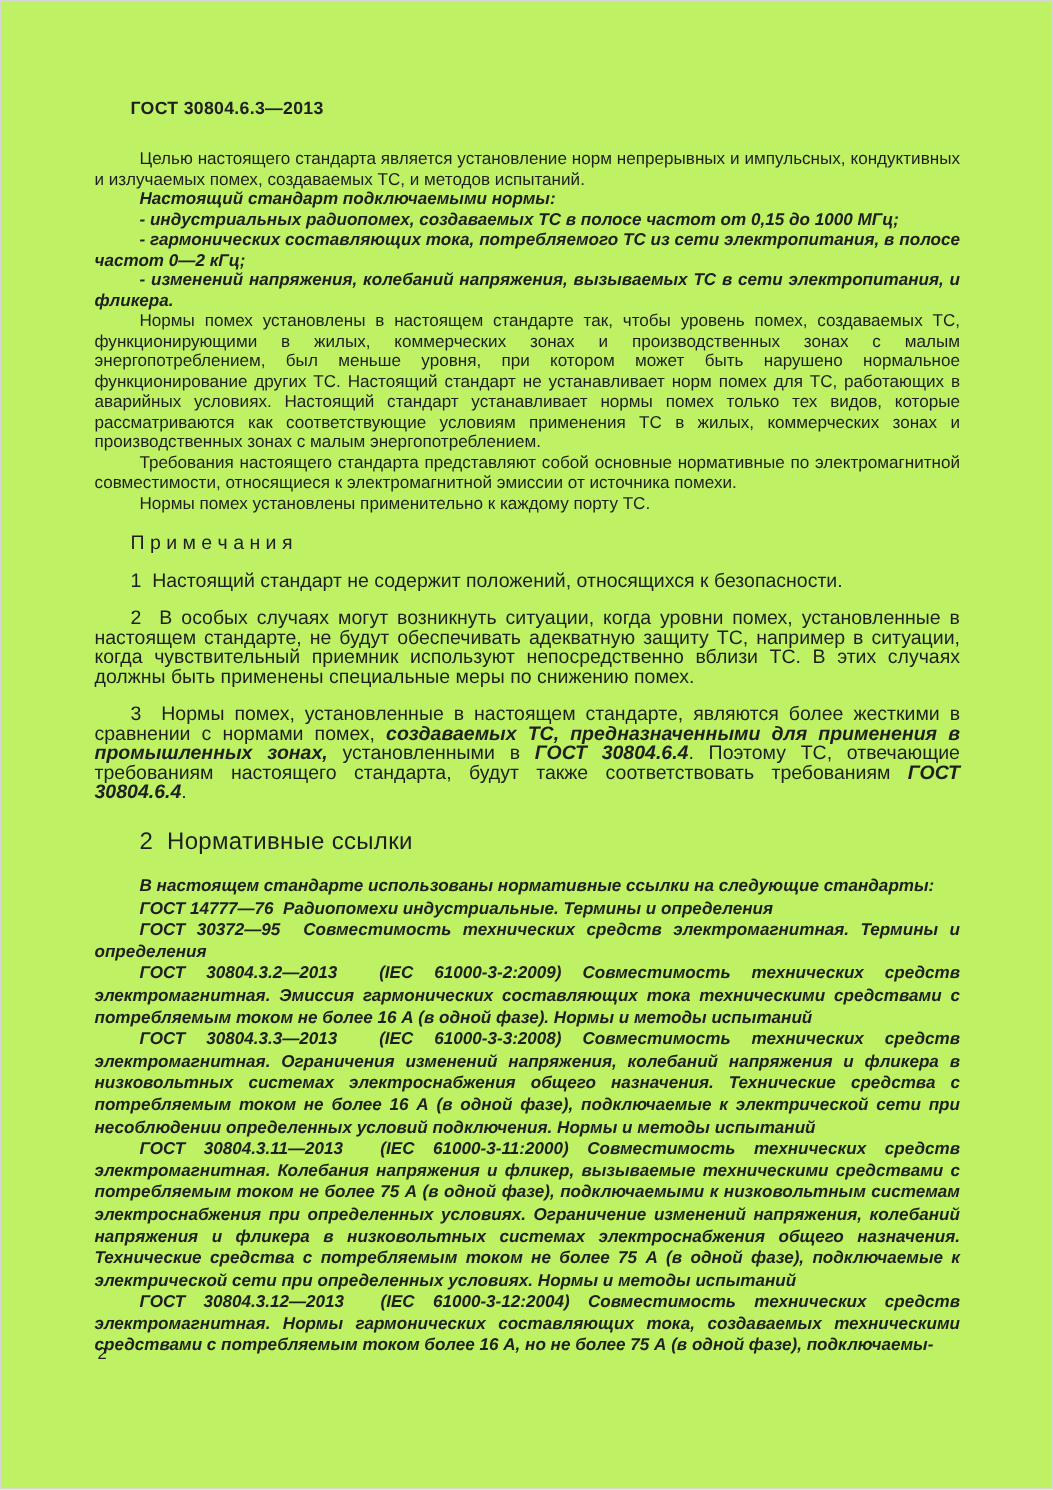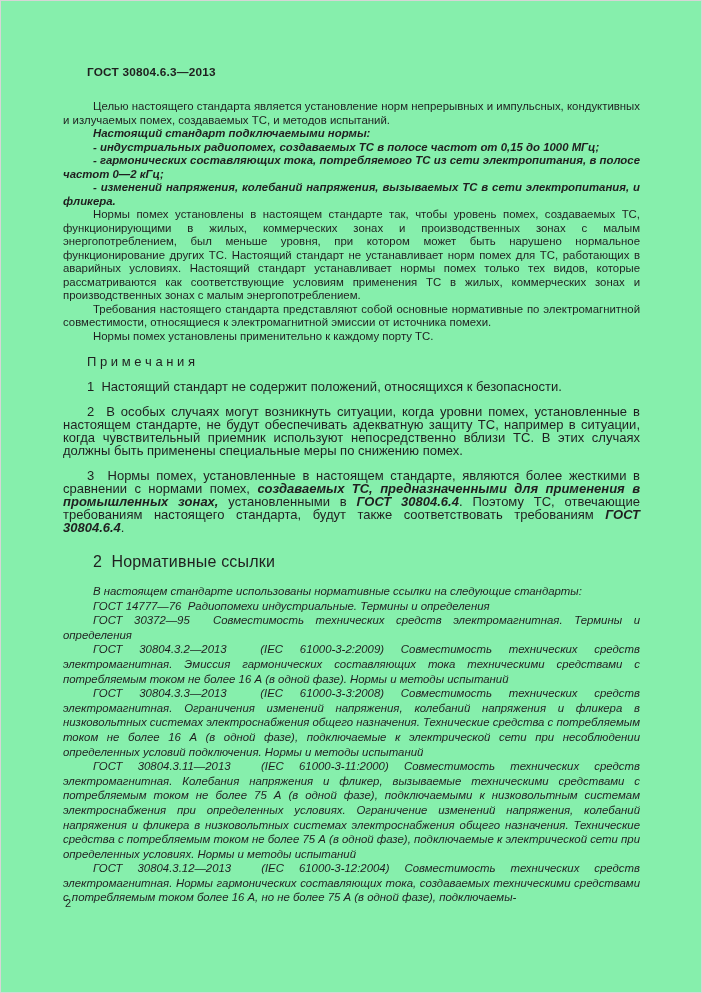--- a/index.html
+++ b/index.html
@@ -1,20 +1,20 @@
 <!DOCTYPE html>
 <html lang="ru"><head>
 <meta charset="utf-8">
 <style>
   html,body{margin:0;padding:0;background:#ffffff;}
   .page{
     position:relative;
     width:702px;height:993px;
     box-sizing:border-box;
-    background:#86efac;
+    background:#bef264;
     border:1px solid #d6d6d6;
     font-family:"Liberation Sans", sans-serif;
     color:#1f1f1f;
     padding:64px 61px 0 62px;
     overflow:hidden;
   }
   .doc-header{
     font-size:11.8px;font-weight:bold;
     margin:0 0 21px 24px;
     letter-spacing:.2px;
@@ -29,21 +29,21 @@
   .notes p{text-align:justify;text-indent:24px;}
   .notes .note{margin-top:12px;}
   .sec-heading{
     font-size:16px;font-weight:normal;
     margin:19px 0 13px 30px;
     letter-spacing:.2px;
   }
   .sec2-p{
     font-size:11.4px;line-height:14.6px;
     text-align:justify;text-indent:30px;
-    font-weight:normal;font-style:italic;
+    font-weight:bold;font-style:italic;
   }
   .page-number{
     position:absolute;left:64px;top:896px;
     font-size:11px;
   }
 </style>
 </head>
 <body>
 
 <div class="page">

